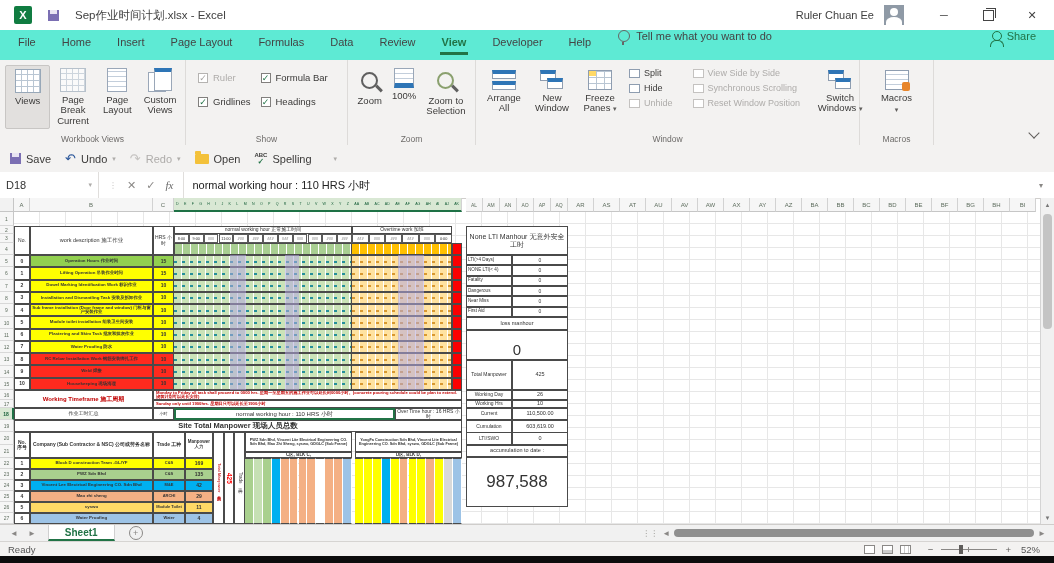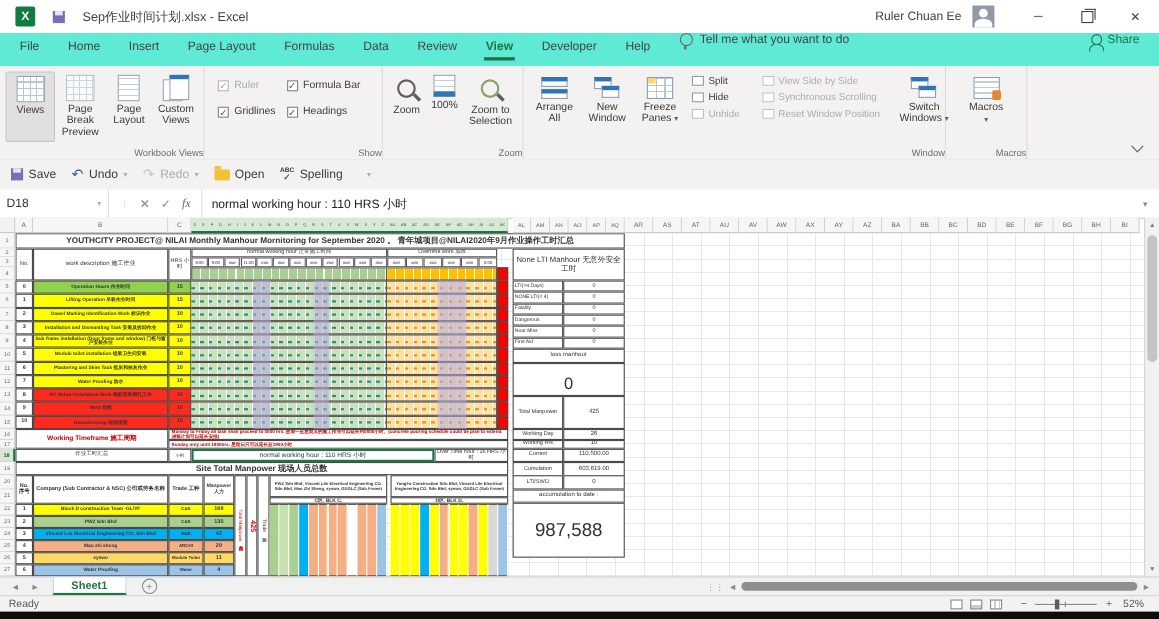--- a/index.html
+++ b/index.html
@@ -27,21 +27,21 @@
   .mtab.active{color:#217346;font-weight:bold;border-bottom:3px solid #217346;padding-bottom:4px;}
   .bulb{width:10px;height:10px;border:1px solid #666;border-radius:50%;position:relative;margin:0 6px 0 14px;}
   .bulb::after{content:'';position:absolute;left:3px;bottom:-4px;width:2px;height:3px;background:#666;}
   .tellme{font-size:11px;color:#444;}
   .share{margin-left:auto;margin-right:18px;display:flex;align-items:center;gap:5px;font-size:11px;color:#217346;}
   .person{width:8px;height:8px;border:1px solid #217346;border-radius:50%;position:relative;}
   .person::after{content:'';position:absolute;left:-3px;top:8px;width:12px;height:6px;border:1px solid #217346;border-bottom:none;border-radius:6px 6px 0 0;}
   
   .ribbon{position:absolute;left:0;top:60px;width:1054px;height:85px;background:#f3f2f1;border-bottom:1px solid #d8d6d4;display:flex;}
   .rgroup{position:relative;height:100%;border-right:1px solid #dddbd9;box-sizing:border-box;}
-  .glabel{position:absolute;bottom:1px;left:0;width:100%;text-align:right;font-size:8.5px;color:#6e6c6a;}
+  .glabel{position:absolute;bottom:1px;left:0;width:100%;text-align:center;font-size:8.5px;color:#6e6c6a;}
   .bigrow{display:flex;padding:5px 5px 0 5px;gap:1px;}
   .bigbtn{width:50px;display:flex;flex-direction:column;align-items:center;gap:3px;font-size:9.5px;color:#3b3a39;text-align:center;line-height:1.1;padding:3px 1px;}
   .bigbtn.seld{background:#e2e0de;border:1px solid #c8c6c4;border-radius:2px;}
   .icon-grid{width:26px;height:24px;background:#fff;border:1px solid #98a8b8;box-sizing:border-box;
      background-image:repeating-linear-gradient(90deg,transparent 0 5px,#b9c6d3 5px 6px),repeating-linear-gradient(0deg,transparent 0 5px,#b9c6d3 5px 6px);}
   .icon-page{width:20px;height:24px;background:#fff;border:1px solid #9aa7b8;box-sizing:border-box;
      background-image:repeating-linear-gradient(0deg,transparent 0 4px,#c3cedb 4px 5px);}
   .icon-pages{width:24px;height:24px;position:relative;}
   .icon-pages::before,.icon-pages::after{content:'';position:absolute;width:16px;height:18px;background:#fff;border:1px solid #9aa7b8;}
   .icon-pages::before{left:0;top:4px;}
@@ -186,21 +186,21 @@
 
   <div class="ribbon">
     <div class="rgroup" style="width:186px;">
       <div class="bigrow">
         <div class="bigbtn seld">
           <span class="icon-grid"></span>
           <span>Views</span>
         </div>
         <div class="bigbtn">
           <span class="icon-grid" style="opacity:.65"></span>
-          <span>Page Break Preview</span>
+          <span>Page Break Current</span>
         </div>
         <div class="bigbtn">
           <span class="icon-page"></span>
           <span>Page Layout</span>
         </div>
         <div class="bigbtn" style="width:46px">
           <span class="icon-pages"></span>
           <span>Custom Views</span>
         </div>
       </div>
@@ -363,21 +363,20 @@
       <span class="fx">fx</span>
     </div>
     <div class="fcontent">normal working hour : 110 HRS 小时</div>
     <div class="fexp">▾</div>
   </div>
 
   <div id="sheet">
     <div class="gridbg"></div>
     <div class="corner"></div>
 
-    <div class="cell" style="left:14px;top:212px;width:554px;height:14px;font-size:7.5px;font-weight:bold;">YOUTHCITY PROJECT@ NILAI Monthly Manhour Mornitoring for September 2020 。 青年城项目@NILAI2020年9月作业操作工时汇总</div>
 
     <div class="cell" style="left:14px;top:226px;width:16px;height:29px;">No.</div>
     <div class="cell" style="left:30px;top:226px;width:123px;height:29px;font-size:5.5px;">work description 施工作业</div>
     <div class="cell" style="left:153px;top:226px;width:21px;height:29px;">HRS 小时</div>
     <div class="cell" style="left:174px;top:226px;width:178px;height:8px;font-size:5px;">normal working hour 正常施工时间</div>
     <div class="cell" style="left:352px;top:226px;width:100px;height:8px;font-size:5px;">Overtime work 加班</div>
     <div class="cell" style="left:466px;top:226px;width:102px;height:29px;font-size:7px;">None LTI Manhour 无意外安全工时</div>
 
     <div class="hstrip-n" style="left:174px;top:243px;width:178px;height:12px;"></div>
     <div class="hstrip-o" style="left:352px;top:243px;width:100px;height:12px;"></div>

